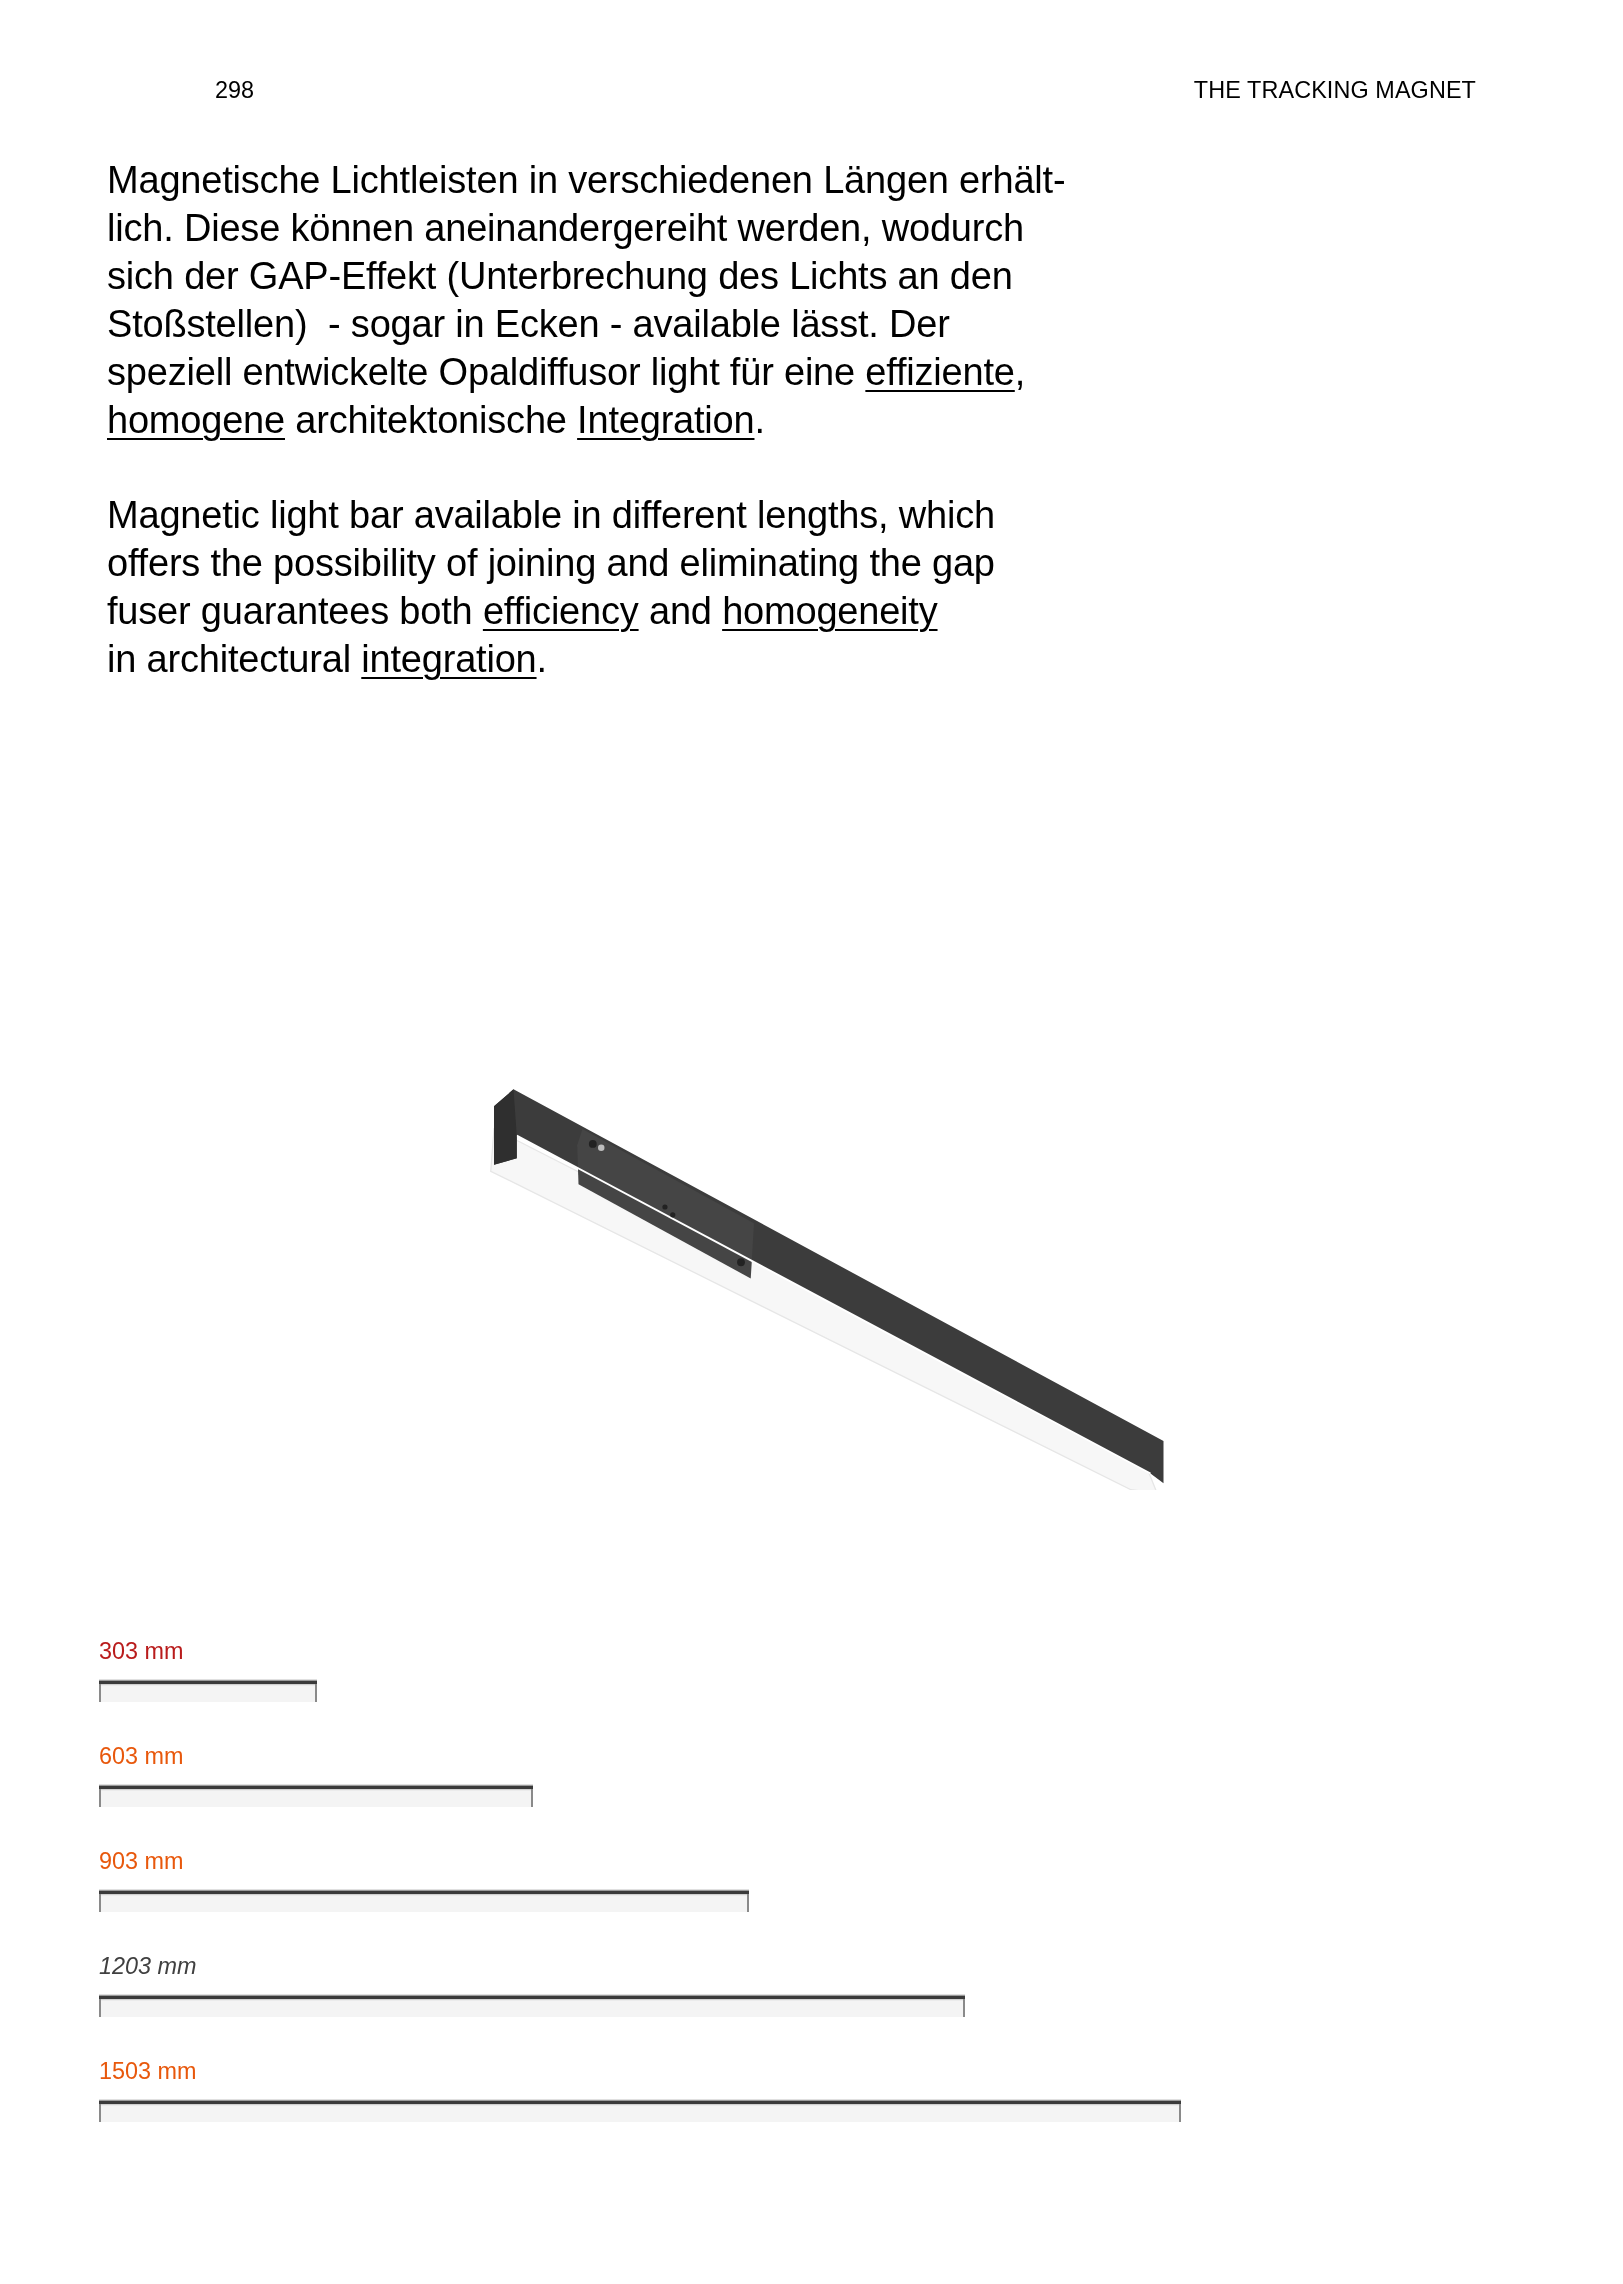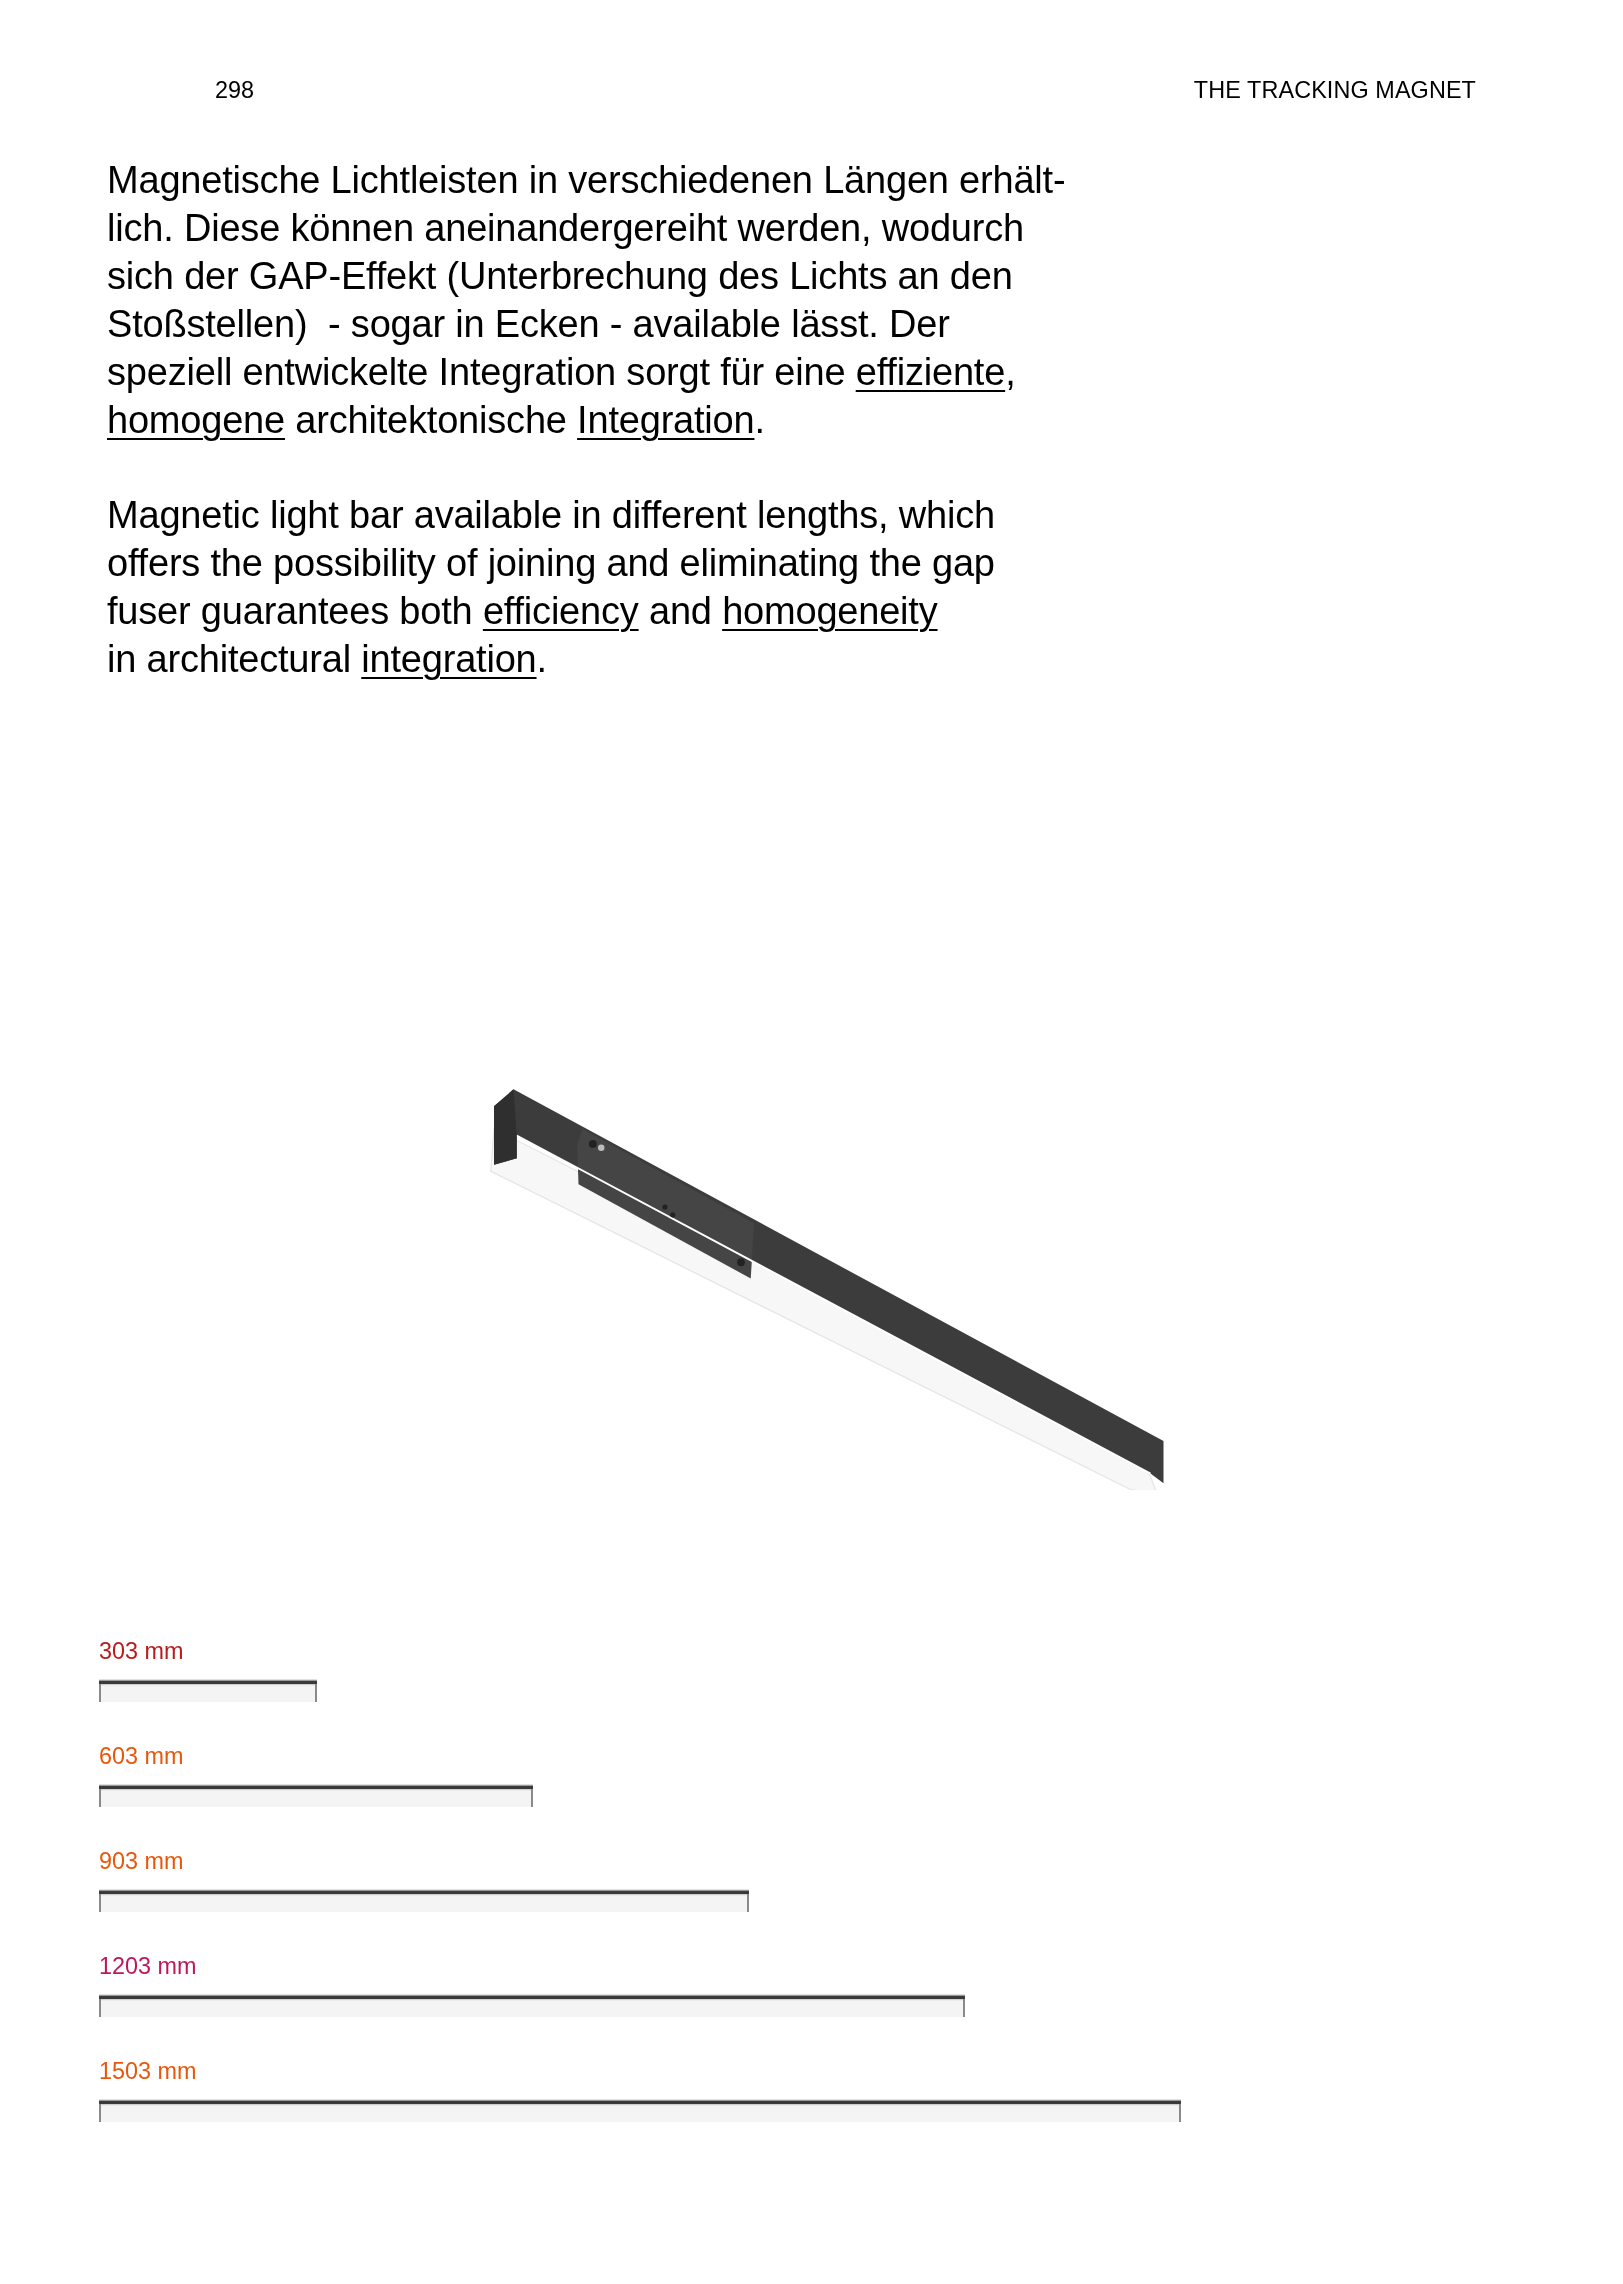--- a/index.html
+++ b/index.html
@@ -48,21 +48,21 @@
 <body>
 
 <div class="page-number">298</div>
 <div class="running-title">THE TRACKING MAGNET</div>
 
 <p class="para para-de" id="para-de">
     <span class="line"><span>Magnetische Lichtleisten in verschiedenen Längen erhält-</span></span>
     <span class="line"><span>lich. Diese können aneinandergereiht werden, wodurch</span></span>
     <span class="line"><span>sich der GAP-Effekt (Unterbrechung des Lichts an den</span></span>
     <span class="line"><span>Stoßstellen)  - sogar in Ecken - available lässt. Der</span></span>
-    <span class="line"><span>speziell entwickelte Integration sorgt für eine </span><span class="u">effiziente</span><span>,</span></span>
+    <span class="line"><span>speziell entwickelte Opaldiffusor light für eine </span><span class="u">effiziente</span><span>,</span></span>
     <span class="line"><span class="u">homogene</span><span> architektonische </span><span class="u">Integration</span><span>.</span></span>
   </p>
 <p class="para para-en" id="para-en">
     <span class="line"><span>Magnetic light bar available in different lengths, which</span></span>
     <span class="line"><span>offers the possibility of joining and eliminating the gap</span></span>
     <span class="line"><span>fuser guarantees both </span><span class="u">efficiency</span><span> and </span><span class="u">homogeneity</span></span>
     <span class="line"><span>in architectural </span><span class="u">integration</span><span>.</span></span>
   </p>
 
 <div class="product-image">
@@ -86,18 +86,18 @@
   </svg>
 </div>
 
 <div id="variants">
     <div class="variant-label" style="top: 1638px; color: #b91c1c;">303 mm</div>
     <div class="variant-bar" style="top: 1681px; width: 218px;"></div>
     <div class="variant-label" style="top: 1743px; color: rgb(232, 88, 12);">603 mm</div>
     <div class="variant-bar" style="top: 1786px; width: 434px;"></div>
     <div class="variant-label" style="top: 1848px; color: rgb(232, 88, 12);">903 mm</div>
     <div class="variant-bar" style="top: 1891px; width: 650px;"></div>
-    <div class="variant-label" style="top: 1953px; color: #be185d;">1203 mm</div>
+    <div class="variant-label" style="top: 1953px; color: #404040; font-style: italic;">1203 mm</div>
     <div class="variant-bar" style="top: 1996px; width: 866px;"></div>
     <div class="variant-label" style="top: 2058px; color: rgb(232, 88, 12);">1503 mm</div>
     <div class="variant-bar" style="top: 2101px; width: 1082px;"></div>
   </div>
 
 
 </body></html>

